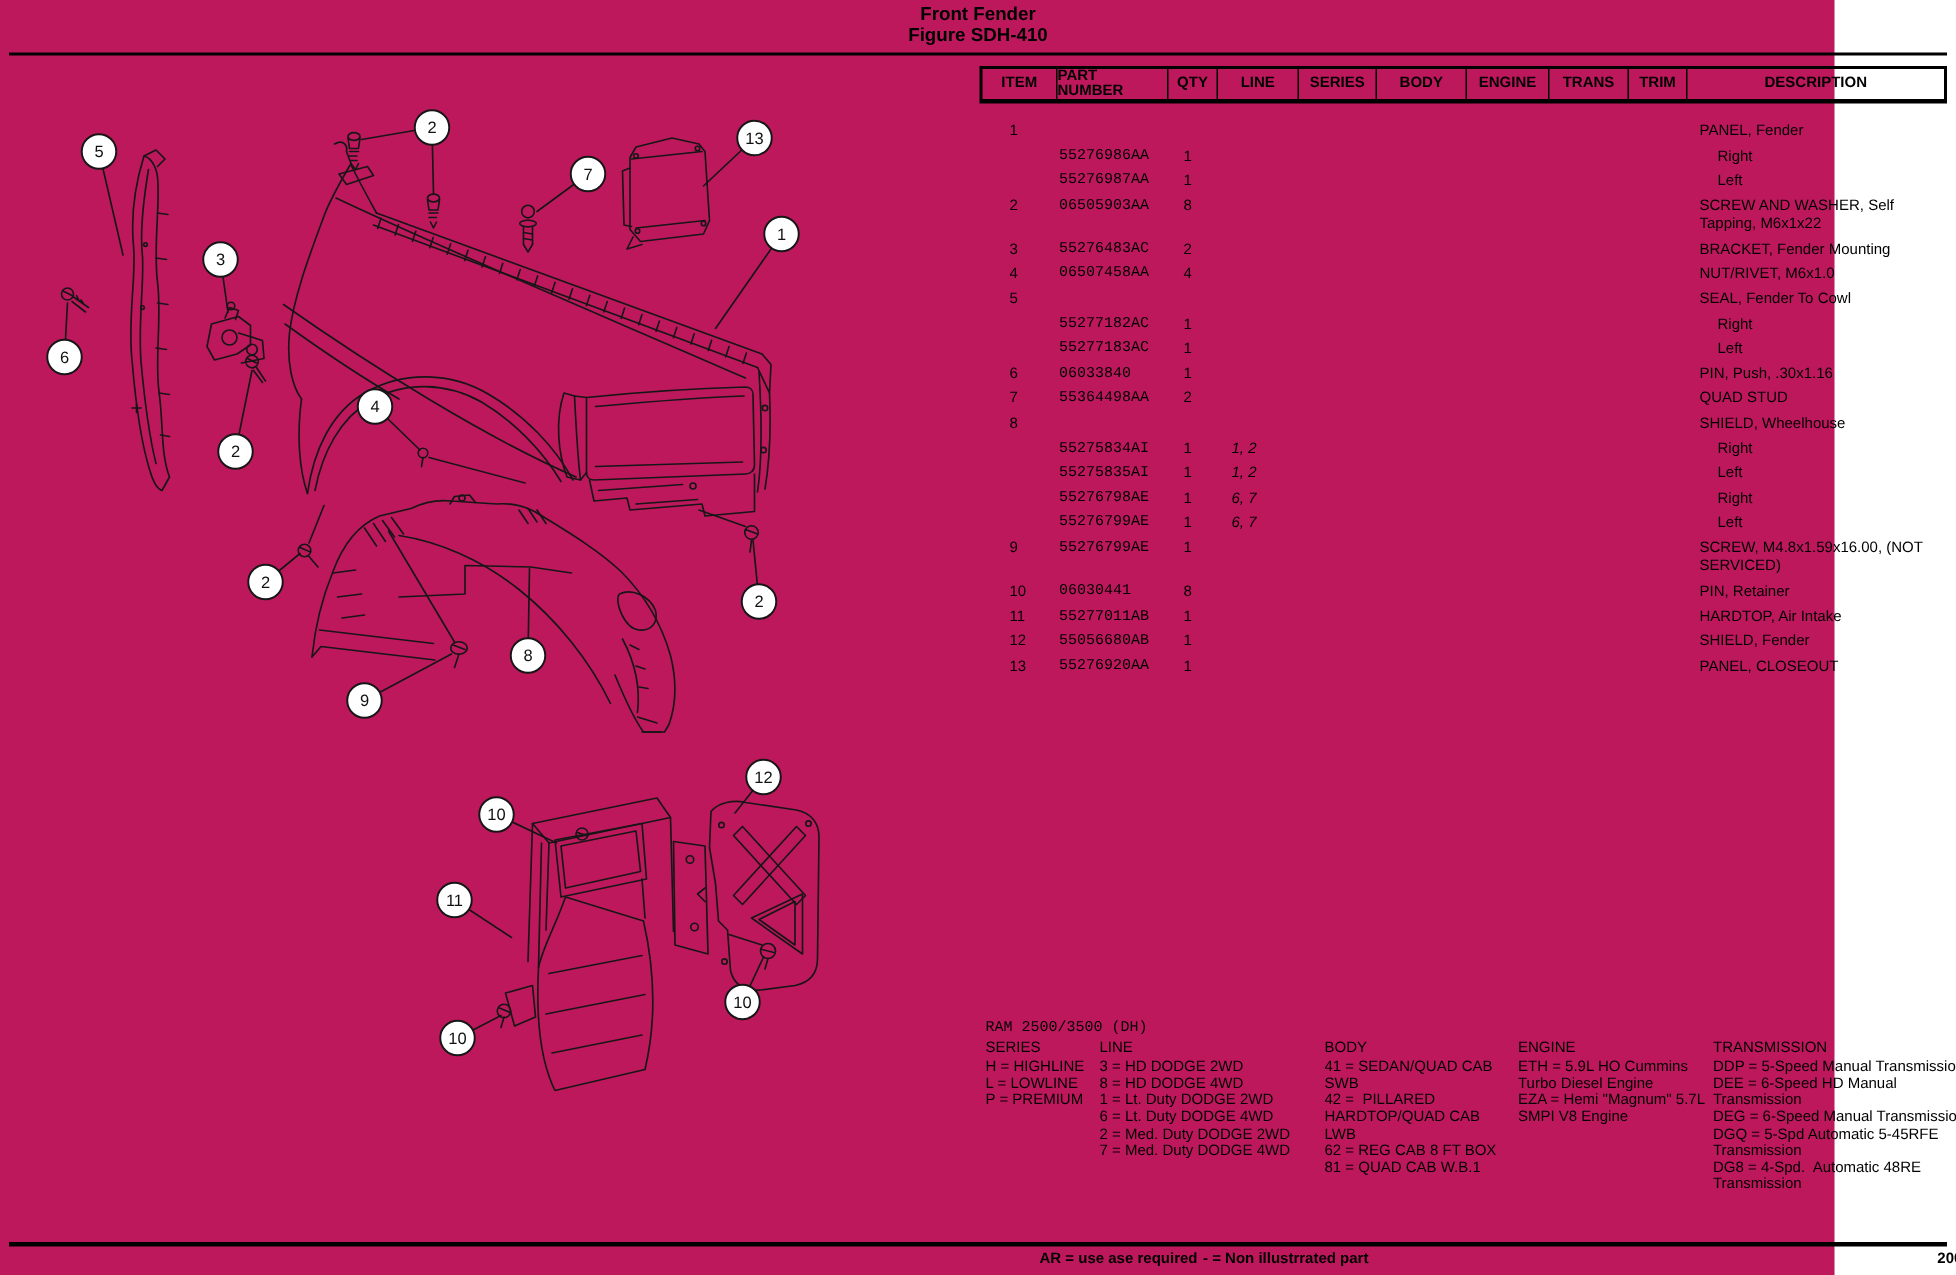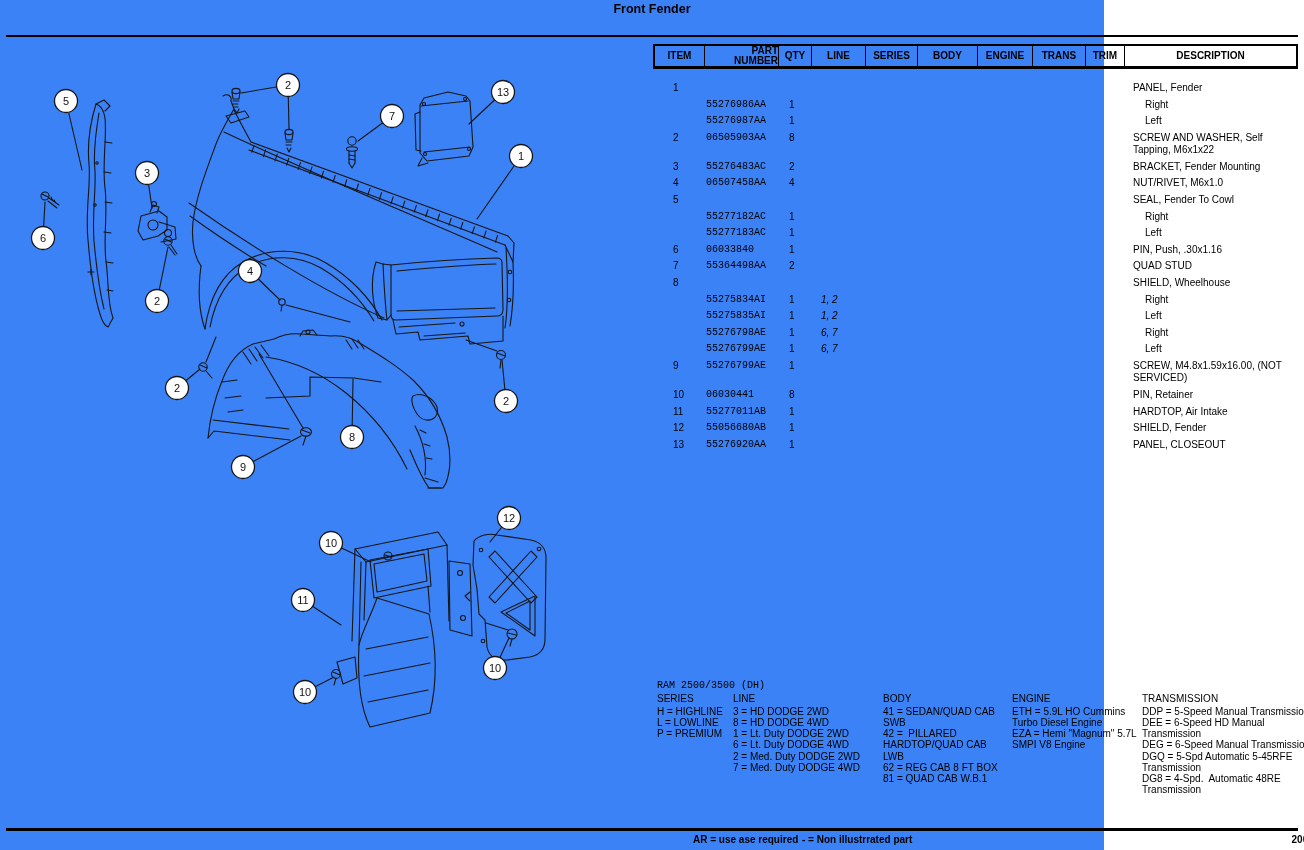--- a/index.html
+++ b/index.html
@@ -1,31 +1,31 @@
 <!DOCTYPE html>
 <html><head>
 <meta charset="utf-8">
 <style>
   html,body { margin:0; padding:0; }
   body { width:1304px; height:850px; position:relative; background:#ffffff;
          font-family:"Liberation Sans", sans-serif; color:#000; overflow:hidden; }
-  .page { position:absolute; left:0; top:0; width:1104px; height:850px; background:#3b82f6; }
+  .page { position:absolute; left:0; top:0; width:1223px; height:850px; background:#be185d; }
 
   .title-block { position:absolute; top:2px; left:0; width:1304px; text-align:center;
                  font-size:12.5px; font-weight:bold; line-height:14px; }
 
   .rule { position:absolute; left:6px; width:1292px; background:#000; }
   .rule.top { top:35px; height:2px; }
   .rule.bottom { top:828px; height:3px; }
 
   
   .thead { position:absolute; left:653px; top:44px; width:645px; height:25px; display:flex;
            border:2px solid #000; border-bottom:3px solid #000; box-sizing:border-box; }
   .th { border-right:1px solid #000; box-sizing:border-box; height:100%;
-        display:flex; align-items:center; justify-content:center; text-align:right;
+        display:flex; align-items:center; justify-content:center; text-align:left;
         font-weight:bold; font-size:10px; line-height:10.5px; }
   .th:last-child { border-right:none; flex:1; }
 
   .tbody { position:absolute; left:653px; top:82px; width:645px; font-size:10px; }
   .tr { position:relative; margin-bottom:4.2px; }
   .tr span { position:absolute; top:0; white-space:nowrap; line-height:12.4px; }
   .c-item { left:20px; } .c-part { left:53px;font-family:Liberation Mono, monospace; } .c-qty { left:136px; } .c-line { left:168px;font-style:italic; }
   .c-desc { margin-left:480px; width:155px; line-height:12.4px; }
   .c-desc.ind { margin-left:492px; }
 
@@ -49,20 +49,21 @@
   svg#diagram text { stroke:none; fill:#111; font-family:"Liberation Sans", sans-serif;
                      font-size:11px; text-anchor:middle; }
 </style>
 </head>
 <body>
 
 <div class="page">
 
   <div class="title-block">
     <div>Front Fender</div>
+    <div>Figure SDH-410</div>
   </div>
 
   <div class="rule top"></div>
 
   <svg id="diagram" width="650" height="770" viewBox="0 40 650 770">
 
     <g>
       <path d="M96,104 C91,120 87,142 89,164 C91,184 85,212 88,240 C90,264 93,292 100,314 C102,321 105,326 108,327 L113,318 C107,302 109,283 106,261 C103,239 108,212 105,188 C102,164 107,136 105,118 C104,110 100,105 96,104 Z"></path>
       <path d="M99,113 C96,131 93,153 95,171 C96,191 92,215 94,241 C96,263 99,289 104,309" stroke-width="0.8"></path>
       <path d="M96,104 L104,100 L110,106 L105,111"></path>

